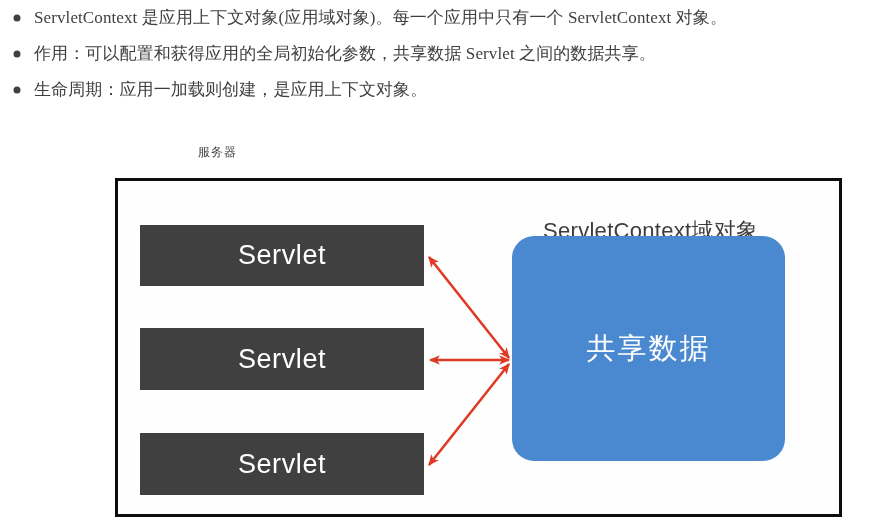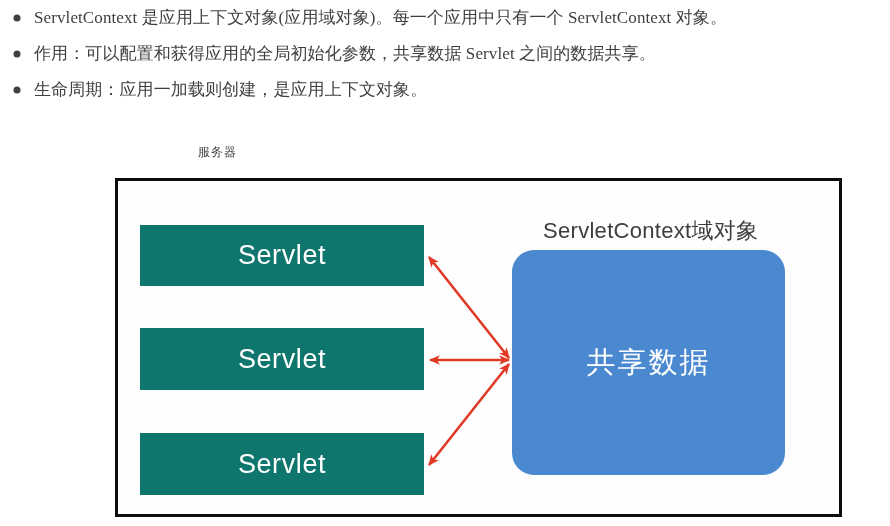--- a/index.html
+++ b/index.html
@@ -74,21 +74,21 @@
     width: 727px;
     height: 339px;
     border: 3px solid #0d0d0d;
     background: #fefefe;
     box-sizing: border-box;
   }
   .servlet-box {
     position: absolute;
     left: 140px;
     width: 284px;
-    background: #0f766e;
+    background: #404040;
     display: flex;
     align-items: center;
     justify-content: center;
   }
   .servlet-box .servlet-label {
     color: #ffffff;
     font-size: 27px;
     letter-spacing: 0.6px;
     font-weight: 400;
   }
@@ -101,21 +101,21 @@
     left: 543px;
     top: 88px;
     font-size: 22px;
     color: #3d3d3d;
     letter-spacing: 0.3px;
     white-space: nowrap;
   }
   #shared-data-box {
     position: absolute;
     left: 512px;
-    top: 122px;
+    top: 108px;
     width: 273px;
     height: 225px;
     background: #4a89d0;
     border-radius: 22px;
     display: flex;
     align-items: center;
     justify-content: center;
   }
   #shared-data-box .shared-label {
     color: #ffffff;

